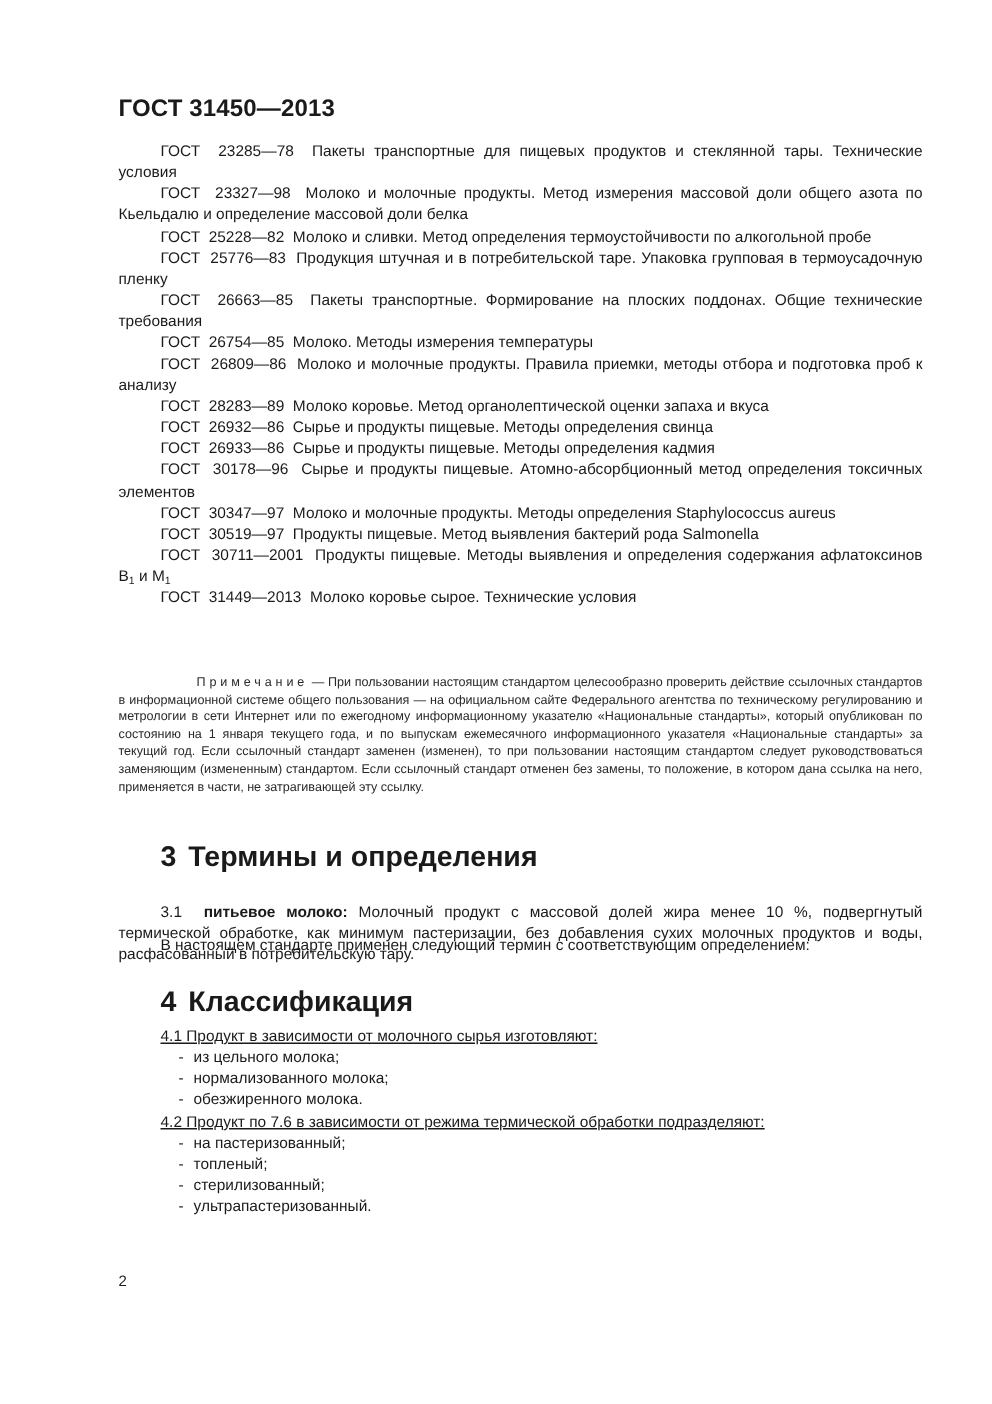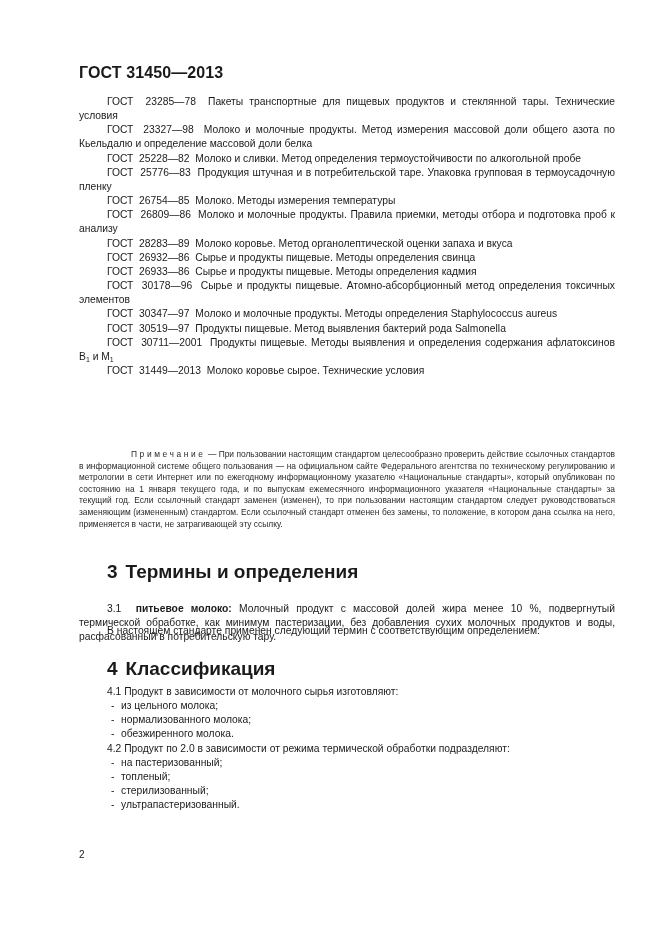--- a/index.html
+++ b/index.html
@@ -11,37 +11,38 @@
   .ref { text-align: justify; text-indent: 28px; margin: 0; }
   .ref .code { white-space: pre; }
   .note { position: absolute; top: 449px; left: 0; width: 536px; font-size: 8.4px; line-height: 11.6px;
           text-align: justify; text-indent: 28px; color: #2a2a2a; }
   .note .spaced { letter-spacing: 2.6px; padding-left: 24px; }
   .h2 { position: absolute; left: 28px; font-weight: bold; font-size: 19px; }
   .h2 .num { margin-right: 8px; }
   .para { position: absolute; left: 0; width: 536px; font-size: 10.3px; line-height: 14.15px; text-align: justify; }
   .indent { text-indent: 28px; }
   .list { position: absolute; left: 0; width: 536px; font-size: 10.3px; line-height: 14.15px; }
-  .list .lead { margin-left: 28px; }
-  .list .item { margin-left: 32px; }
+  .list .lead { margin-left: 28px; text-decoration: underline; }
+  .list .item { margin-left: 40px; }
   .list .item .dash { display: inline-block; width: 10px; }
   .pageno { position: absolute; left: 79px; top: 849px; font-size: 10px; }
   sub { font-size: 7px; vertical-align: -2px; line-height: 0; }
 </style>
 </head>
 <body>
 
 <div class="page">
   <div class="doc-code">ГОСТ 31450—2013</div>
 
   <div class="refs">
     <p class="ref"><span class="code">ГОСТ  23285—78</span>&nbsp;&nbsp;<span>Пакеты транспортные для пищевых продуктов и стеклянной тары. Технические условия</span></p>
     <p class="ref"><span class="code">ГОСТ  23327—98</span>&nbsp;&nbsp;<span>Молоко и молочные продукты. Метод измерения массовой доли общего азота по Кьельдалю и определение массовой доли белка</span></p>
     <p class="ref"><span class="code">ГОСТ  25228—82</span>&nbsp;&nbsp;<span>Молоко и сливки. Метод определения термоустойчивости по алкогольной пробе</span></p>
     <p class="ref"><span class="code">ГОСТ  25776—83</span>&nbsp;&nbsp;<span>Продукция штучная и в потребительской таре. Упаковка групповая в термоусадочную пленку</span></p>
+    <p class="ref"><span class="code">ГОСТ  26663—85</span>&nbsp;&nbsp;<span>Пакеты транспортные. Формирование на плоских поддонах. Общие технические требования</span></p>
     <p class="ref"><span class="code">ГОСТ  26754—85</span>&nbsp;&nbsp;<span>Молоко. Методы измерения температуры</span></p>
     <p class="ref"><span class="code">ГОСТ  26809—86</span>&nbsp;&nbsp;<span>Молоко и молочные продукты. Правила приемки, методы отбора и подготовка проб к анализу</span></p>
     <p class="ref"><span class="code">ГОСТ  28283—89</span>&nbsp;&nbsp;<span>Молоко коровье. Метод органолептической оценки запаха и вкуса</span></p>
     <p class="ref"><span class="code">ГОСТ  26932—86</span>&nbsp;&nbsp;<span>Сырье и продукты пищевые. Методы определения свинца</span></p>
     <p class="ref"><span class="code">ГОСТ  26933—86</span>&nbsp;&nbsp;<span>Сырье и продукты пищевые. Методы определения кадмия</span></p>
     <p class="ref"><span class="code">ГОСТ  30178—96</span>&nbsp;&nbsp;<span>Сырье и продукты пищевые. Атомно-абсорбционный метод определения токсичных элементов</span></p>
     <p class="ref"><span class="code">ГОСТ  30347—97</span>&nbsp;&nbsp;<span>Молоко и молочные продукты. Методы определения Staphylococcus aureus</span></p>
     <p class="ref"><span class="code">ГОСТ  30519—97</span>&nbsp;&nbsp;<span>Продукты пищевые. Метод выявления бактерий рода Salmonella</span></p>
     <p class="ref"><span class="code">ГОСТ  30711—2001</span>&nbsp;&nbsp;<span><span>Продукты пищевые. Методы выявления и определения содержания афлатоксинов B</span><sub>1</sub><span> и M</span><sub>1</sub></span></p>
     <p class="ref"><span class="code">ГОСТ  31449—2013</span>&nbsp;&nbsp;<span>Молоко коровье сырое. Технические условия</span></p>
@@ -53,21 +54,21 @@
   <div class="para indent" style="top:588px;margin-top:36px;">В настоящем стандарте применен следующий термин с соответствующим определением:</div>
   <div class="para indent" style="top:602px;"><span>3.1</span>&nbsp;&nbsp;<b>питьевое молоко:</b><span> Молочный продукт с массовой долей жира менее 10 %, подвергнутый термической обработке, как минимум пастеризации, без добавления сухих молочных продуктов и воды, расфасованный в потребительскую тару.</span></div>
 
   <div class="h2" style="top:658px;"><span class="num">4</span><span>Классификация</span></div>
 
   <div class="list" style="top:685px;">
     <div class="lead">4.1  Продукт в зависимости от молочного сырья изготовляют:</div>
     <div class="item"><span class="dash">-</span><span>из цельного молока;</span></div>
     <div class="item"><span class="dash">-</span><span>нормализованного молока;</span></div>
     <div class="item"><span class="dash">-</span><span>обезжиренного молока.</span></div>
-    <div class="lead">4.2  Продукт по 2.0 в зависимости от режима термической обработки подразделяют:</div>
+    <div class="lead">4.2  Продукт по 7.6 в зависимости от режима термической обработки подразделяют:</div>
     <div class="item"><span class="dash">-</span><span>на пастеризованный;</span></div>
     <div class="item"><span class="dash">-</span><span>топленый;</span></div>
     <div class="item"><span class="dash">-</span><span>стерилизованный;</span></div>
     <div class="item"><span class="dash">-</span><span>ультрапастеризованный.</span></div>
   </div>
 </div>
 
 <div class="pageno">2</div>
 
 </body></html>

